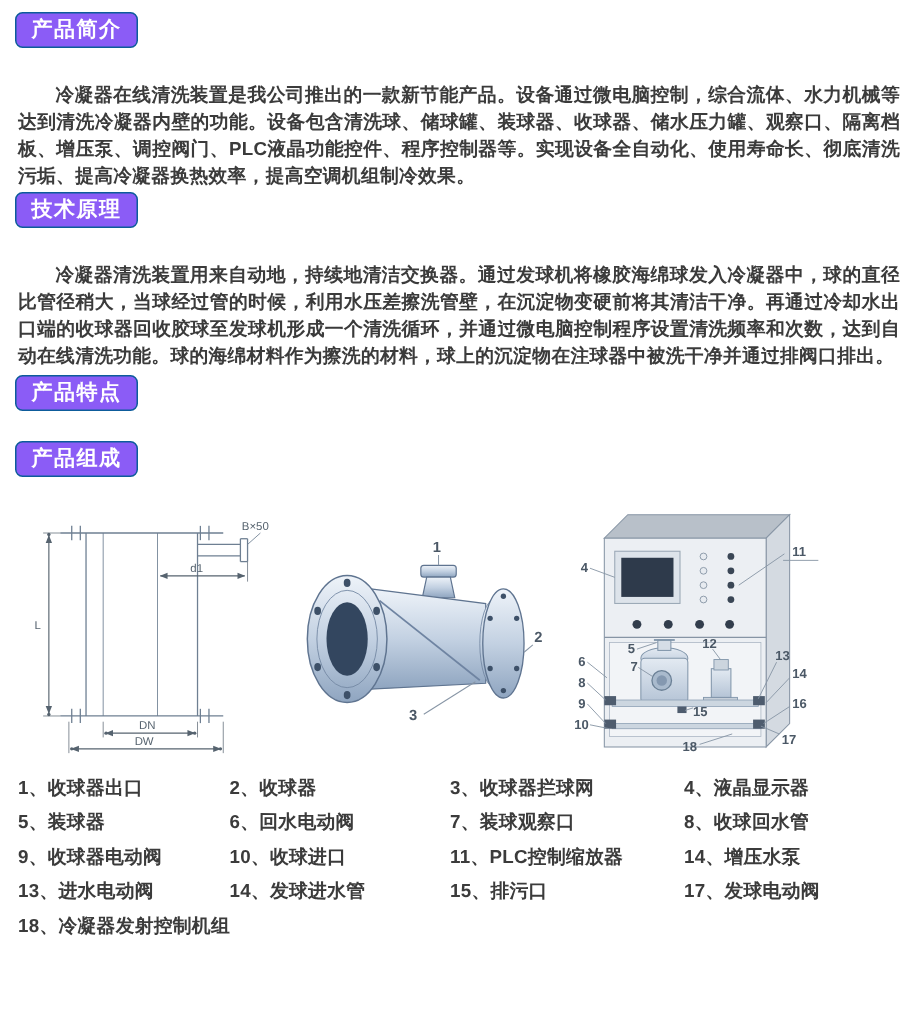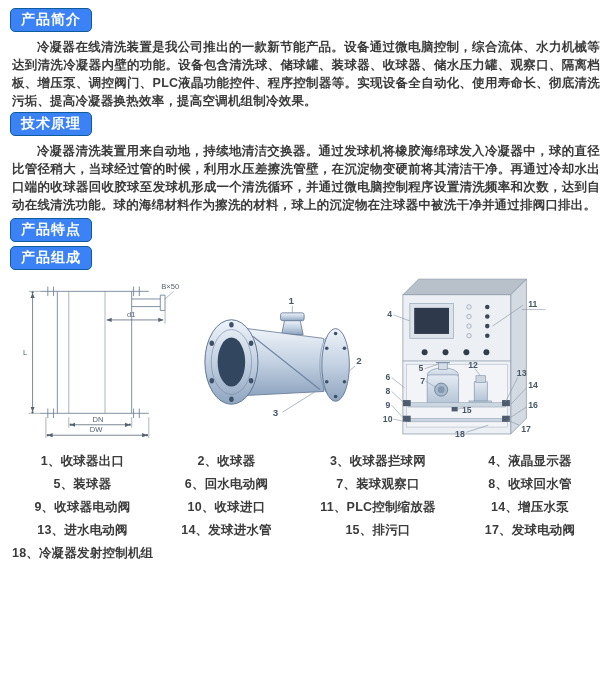--- a/index.html
+++ b/index.html
@@ -1,41 +1,41 @@
 <!DOCTYPE html>
 <html><head>
 <meta charset="utf-8">
 <style>
   html,body{margin:0;padding:0;background:#ffffff;}
   .page{
     width:612px;height:675px;background:#ffffff;position:relative;overflow:hidden;
     font-family:"Liberation Sans","DejaVu Sans",sans-serif;color:#3b3b3b;
   }
   .badge{
-    display:inline-block;margin:0 0 0 10px;background:#3b82f6;border:1px solid #0d5c9b;
+    display:inline-block;margin:0 0 16px 10px;background:#8b5cf6;border:1px solid #0d5c9b;
     border-radius:5px;color:#ffffff;font-size:14px;font-weight:bold;
     padding:2px 10px 3px;letter-spacing:1px;line-height:17px;
   }
   .sect-intro .badge{margin-top:8px;}
   .sect-principle .badge{margin-top:2px;}
   .sect-features .badge{margin-top:4px;text-align:center;}
   .sect-composition .badge{margin-top:4px;}
   .para{
     margin:6px 12px 0 12px;font-size:12.5px;line-height:18px;
     text-align:justify;text-indent:2em;font-weight:700;letter-spacing:0.2px;
   }
   .features-list{margin:7px 0 0 14px;font-size:12.5px;font-weight:600;}
   .features-list .feature{line-height:21px;letter-spacing:0.2px;}
   .diagrams{position:relative;height:170px;margin-top:2px;}
   .svgbox{position:absolute;}
   .parts-grid{
     display:grid;grid-template-columns:141px 147px 156px 1fr;
     margin:8px 8px 0 12px;font-size:12.5px;font-weight:600;
   }
-  .parts-grid .part{line-height:23px;white-space:nowrap;letter-spacing:0.2px;text-align:center;}
+  .parts-grid .part{line-height:23px;white-space:nowrap;letter-spacing:0.2px;}
   svg text{font-family:"Liberation Sans","DejaVu Sans",sans-serif;}
   .callout{fill:#4b5866;font-size:10px;font-weight:600;}
   .dimtxt{fill:#56636f;font-size:8px;}
 </style>
 </head>
 <body>
 
 <div class="page">
 
   <div class="sect-intro">

